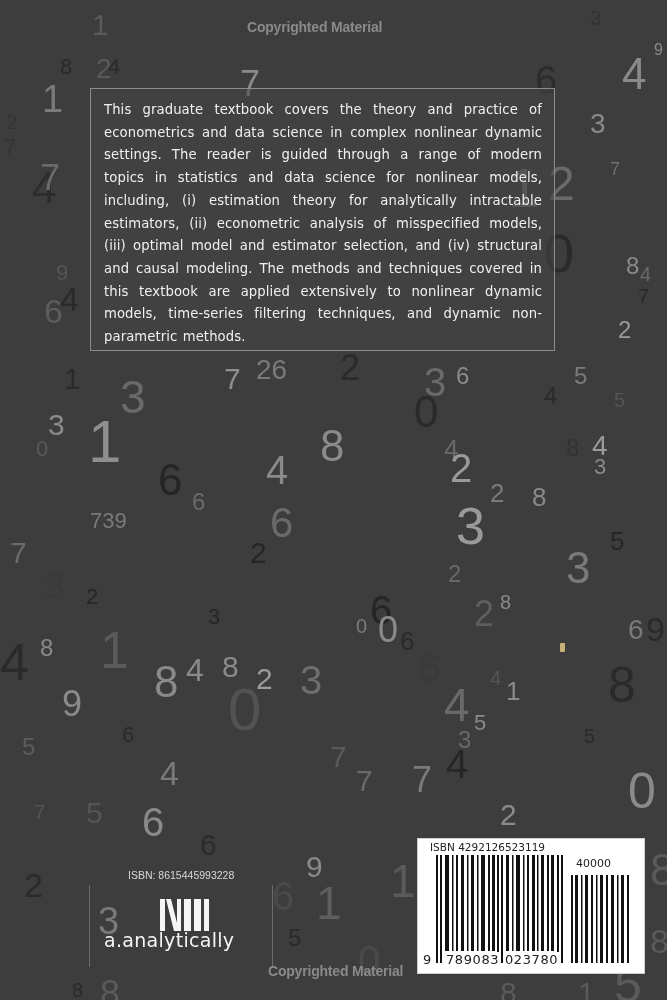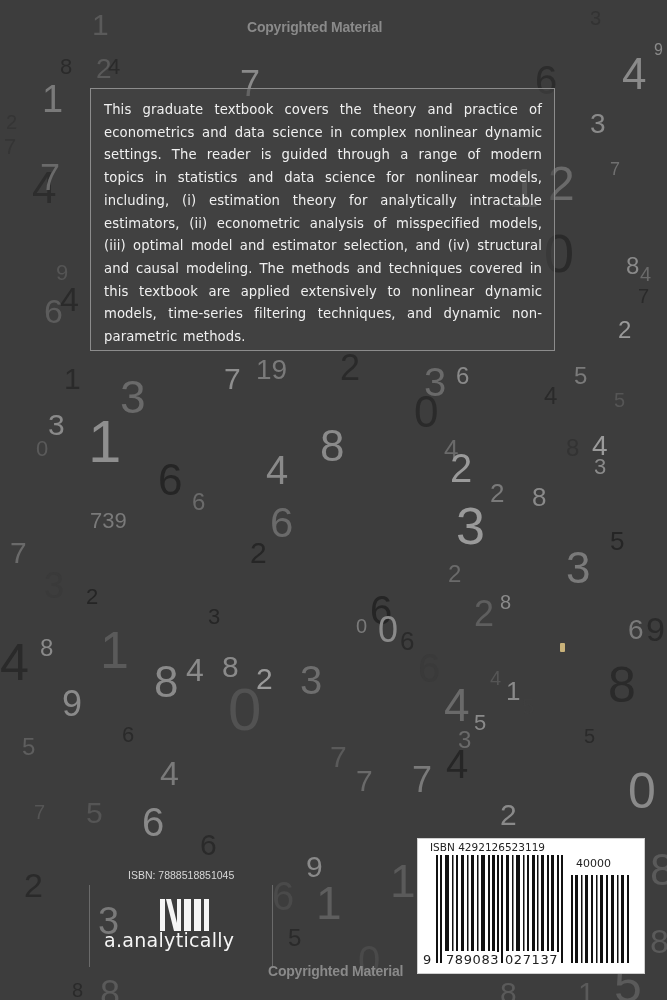--- a/index.html
+++ b/index.html
@@ -44,21 +44,21 @@
     <span class="bgnum" style="left: 64px; top: 364px; font-size: 30px; color: rgb(42, 42, 42);">1</span>
     <span class="bgnum" style="left: 120px; top: 374px; font-size: 46px; color: rgb(106, 106, 106);">3</span>
     <span class="bgnum" style="left: 48px; top: 410px; font-size: 30px; color: rgb(138, 138, 138);">3</span>
     <span class="bgnum" style="left: 36px; top: 438px; font-size: 22px; color: rgb(90, 90, 90);">0</span>
     <span class="bgnum" style="left: 88px; top: 412px; font-size: 60px; color: rgb(143, 143, 143);">1</span>
     <span class="bgnum" style="left: 158px; top: 458px; font-size: 44px; color: rgb(37, 37, 37);">6</span>
     <span class="bgnum" style="left: 192px; top: 490px; font-size: 24px; color: rgb(106, 106, 106);">6</span>
     <span class="bgnum" style="left: 90px; top: 510px; font-size: 22px; color: rgb(122, 122, 122);">739</span>
     <span class="bgnum" style="left: 10px; top: 538px; font-size: 30px; color: rgb(106, 106, 106);">7</span>
     <span class="bgnum" style="left: 224px; top: 364px; font-size: 30px; color: rgb(143, 143, 143);">7</span>
-    <span class="bgnum" style="left: 256px; top: 356px; font-size: 28px; color: rgb(122, 122, 122);">19</span>
+    <span class="bgnum" style="left: 256px; top: 356px; font-size: 28px; color: rgb(122, 122, 122);">26</span>
     <span class="bgnum" style="left: 266px; top: 450px; font-size: 40px; color: rgb(138, 138, 138);">4</span>
     <span class="bgnum" style="left: 270px; top: 502px; font-size: 42px; color: rgb(106, 106, 106);">6</span>
     <span class="bgnum" style="left: 250px; top: 538px; font-size: 30px; color: rgb(38, 38, 38);">2</span>
     <span class="bgnum" style="left: 44px; top: 568px; font-size: 36px; color: rgb(58, 58, 58);">3</span>
     <span class="bgnum" style="left: 86px; top: 586px; font-size: 22px; color: rgb(37, 37, 37);">2</span>
     <span class="bgnum" style="left: 0px; top: 636px; font-size: 52px; color: rgb(42, 42, 42);">4</span>
     <span class="bgnum" style="left: 40px; top: 636px; font-size: 24px; color: rgb(138, 138, 138);">8</span>
     <span class="bgnum" style="left: 62px; top: 686px; font-size: 36px; color: rgb(138, 138, 138);">9</span>
     <span class="bgnum" style="left: 100px; top: 624px; font-size: 52px; color: rgb(90, 90, 90);">1</span>
     <span class="bgnum" style="left: 22px; top: 735px; font-size: 24px; color: rgb(94, 94, 94);">5</span>
@@ -141,21 +141,21 @@
     <span class="bgnum" style="left: 650px; top: 924px; font-size: 34px; color: rgb(90, 90, 90);">8</span>
   </div>
 
 <div class="copyright" style="left:247px; top:19px;">Copyrighted Material</div>
 
 <div class="blurb-box"></div>
 <div class="blurb-text">This graduate textbook covers the theory and practice of econometrics and data science in complex nonlinear dynamic settings. The reader is guided through a range of modern topics in statistics and data science for nonlinear models, including, (i) estimation theory for analytically intractable estimators, (ii) econometric analysis of misspecified models, (iii) optimal model and estimator selection, and (iv) structural and causal modeling. The methods and techniques covered in this textbook are applied extensively to nonlinear dynamic models, time-series filtering techniques, and dynamic non-parametric methods.</div>
 
 <div class="accent-mark"></div>
 
-<div class="isbn-small">ISBN: 7888518851045</div>
+<div class="isbn-small">ISBN: 8615445993228</div>
 <div class="pub-line" style="left:89px; top:885px; height:82px;"></div>
 <div class="pub-line" style="left:272px; top:885px; height:82px;"></div>
 <svg class="logo" viewBox="0 0 50 32">
   <rect x="0" y="0" width="5" height="32" fill="#f5f5f5"></rect>
   <polygon points="6,0 11,0 19,32 14,32" fill="#f5f5f5"></polygon>
   <rect x="17" y="0" width="4" height="32" fill="#f5f5f5"></rect>
   <rect x="24" y="0" width="7" height="32" fill="#f5f5f5"></rect>
   <rect x="34" y="0" width="7" height="32" fill="#f5f5f5"></rect>
   <rect x="44" y="0" width="5" height="32" fill="#f5f5f5"></rect>
 </svg>
@@ -207,14 +207,14 @@
         <rect x="35" y="0" width="2" height="88"></rect>
       <rect x="40" y="0" width="3" height="88"></rect>
         <rect x="46" y="0" width="1.5" height="88"></rect>
       <rect x="50" y="0" width="3" height="88"></rect>
         <rect x="56" y="0" width="2" height="88"></rect>
     </g>
   </svg>
   <div class="bc-addon">40000</div>
   <div class="bc-digits" style="left:4px; top:113px;">9</div>
   <div class="bc-digits" style="left:27px; top:113px;text-align:right;">789083</div>
-  <div class="bc-digits" style="left:86px; top:113px;">027137</div>
+  <div class="bc-digits" style="left:86px; top:113px;">023780</div>
 </div>
 
 </body></html>

